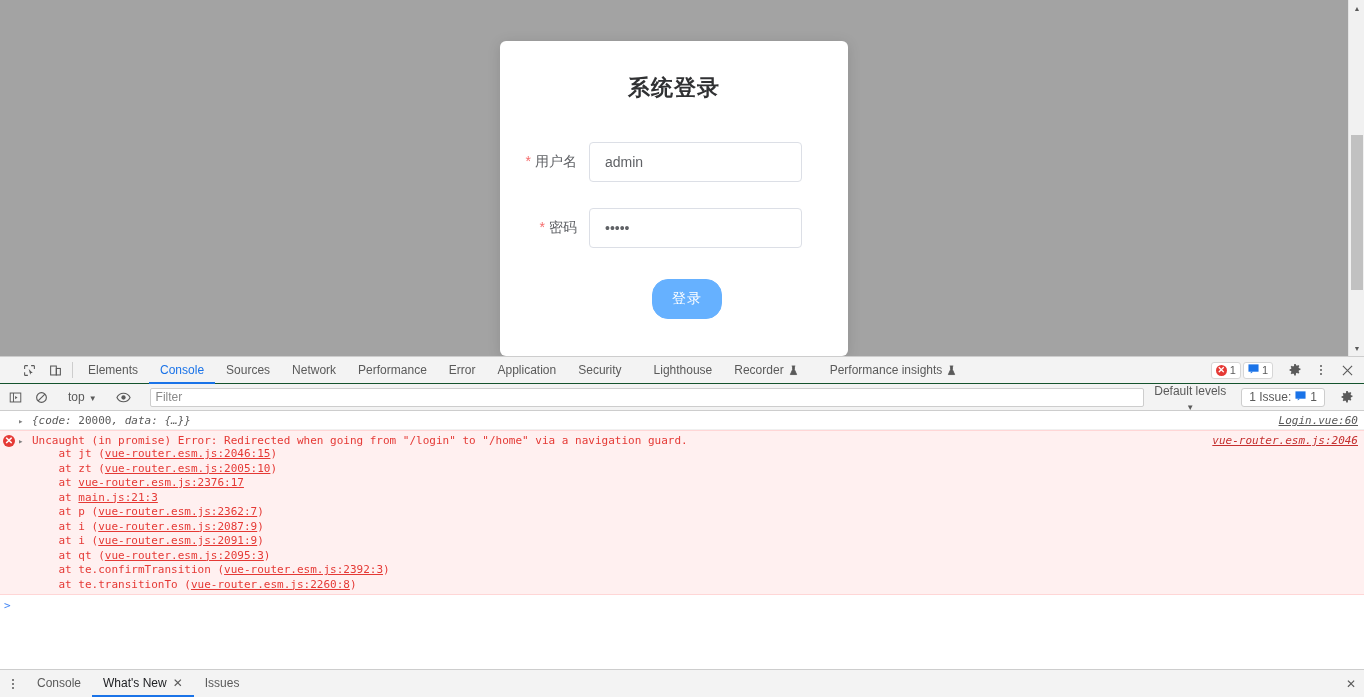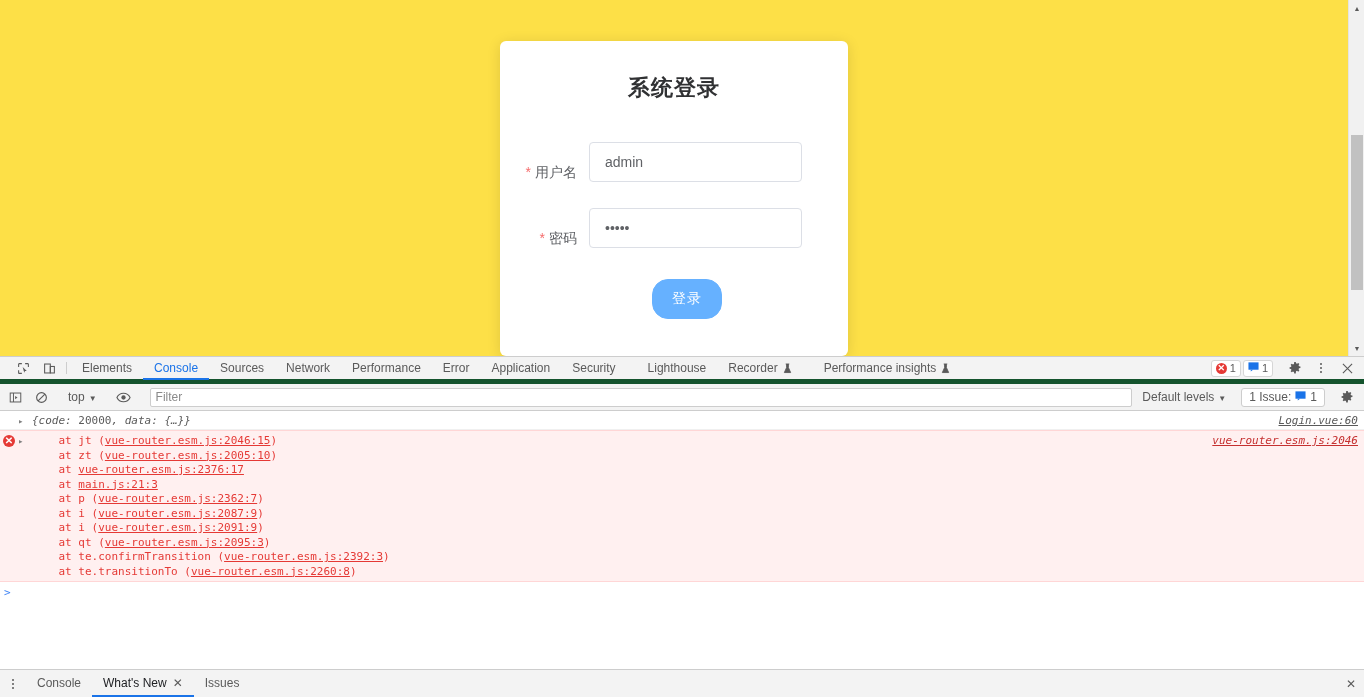--- a/index.html
+++ b/index.html
@@ -8,21 +8,21 @@
     overflow: hidden;
     background: #ffffff;
     font-family: "Liberation Sans", sans-serif;
   }
   * { box-sizing: border-box; }
 
   
   #viewport {
     position: absolute; left: 0; top: 0;
     width: 1364px; height: 356px;
-    background: #fde047;
+    background: #a3a3a3;
     overflow: hidden;
   }
   #page-scroll-track {
     position: absolute; right: 0; top: 0;
     width: 16px; height: 356px;
     background: #f1f1f1;
     border-left: 1px solid #e4e4e4;
   }
   #page-scroll-track .arrow {
     position: absolute; left: 0; width: 16px; height: 16px;
@@ -49,21 +49,21 @@
     margin: 0;
     padding-top: 32px;
     text-align: center;
     font-size: 22px;
     font-weight: bold;
     color: #303133;
     letter-spacing: 1px;
   }
   .form-row {
     display: flex;
-    align-items: flex-end;
+    align-items: center;
     margin-top: 26px;
     padding-right: 46px;
   }
   .form-row.first { margin-top: 39px; }
   .form-label {
     width: 96px;
     text-align: right;
     padding-right: 12px;
     font-size: 14px;
     color: #606266;
@@ -110,22 +110,22 @@
     font-size: 12px;
     color: #5a5a5a;
     display: flex; flex-direction: column;
   }
 
   
   .dt-tabbar {
     height: 27px;
     display: flex; align-items: stretch;
     background: #f3f3f3;
-    border-bottom: 5px solid #14532d;
-    padding-left: 10px;
+    border-bottom: 1px solid #14532d;
+    padding-left: 16px;
   }
   .dt-iconbtn {
     width: 26px;
     display: flex; align-items: center; justify-content: center;
     cursor: pointer;
   }
   .dt-sep {
     width: 1px; background: #cdcdcd;
     margin: 5px 4px;
   }
@@ -190,21 +190,21 @@
     font-size: 12px;
     color: #5a5a5a;
     padding: 0 5px;
     outline: none;
     margin: 0 4px;
     font-family: "Liberation Sans", sans-serif;
   }
   .filter-input::placeholder { color: #8a8a8a; }
   .levels {
     display: flex; align-items: center; gap: 4px;
-    padding: 0 6px; cursor: pointer; white-space: nowrap;
+    padding: 0 6px; cursor: pointer; white-space: nowrap; flex-direction: column;
   }
   .issue-pill {
     display: flex; align-items: center; gap: 4px;
     height: 19px; padding: 0 7px;
     border: 1px solid #cdcdcd; border-radius: 3px;
     background: #fff; cursor: pointer;
     white-space: nowrap;
   }
 
   
@@ -486,20 +486,21 @@
       </div>
       <a class="src-link">Login.vue:60</a>
     </div>
 
     <div class="msg error">
       <div class="gutter">
         <span class="err-icon">✕</span>
       </div>
       <div class="disclosure">▸</div>
       <div class="msg-body">
+        <div class="msg-text-err">Uncaught (in promise) Error: Redirected when going from "/login" to "/home" via a navigation guard.</div>
         <div class="stack">
           <div class="stack-line"><span>    at jt (</span><a>vue-router.esm.js:2046:15</a><span>)</span></div>
           <div class="stack-line"><span>    at zt (</span><a>vue-router.esm.js:2005:10</a><span>)</span></div>
           <div class="stack-line"><span>    at </span><a>vue-router.esm.js:2376:17</a><span></span></div>
           <div class="stack-line"><span>    at </span><a>main.js:21:3</a><span></span></div>
           <div class="stack-line"><span>    at p (</span><a>vue-router.esm.js:2362:7</a><span>)</span></div>
           <div class="stack-line"><span>    at i (</span><a>vue-router.esm.js:2087:9</a><span>)</span></div>
           <div class="stack-line"><span>    at i (</span><a>vue-router.esm.js:2091:9</a><span>)</span></div>
           <div class="stack-line"><span>    at qt (</span><a>vue-router.esm.js:2095:3</a><span>)</span></div>
           <div class="stack-line"><span>    at te.confirmTransition (</span><a>vue-router.esm.js:2392:3</a><span>)</span></div>

